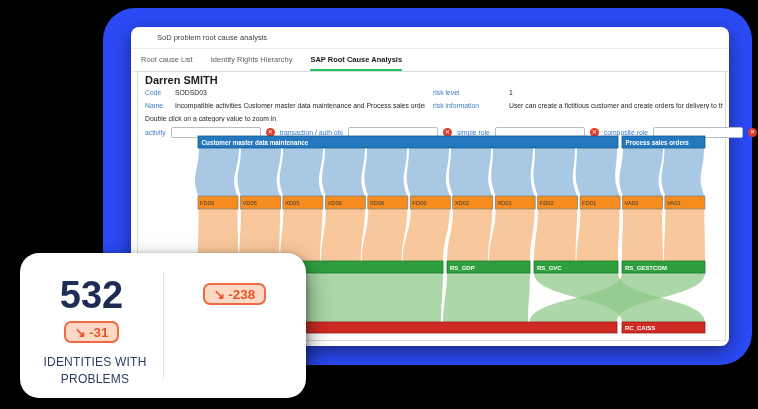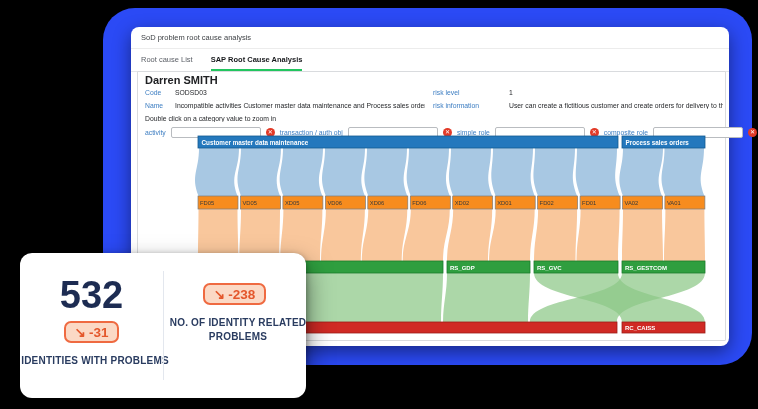--- a/index.html
+++ b/index.html
@@ -3,21 +3,21 @@
 <meta charset="utf-8">
 <style>
   html,body{margin:0;padding:0;background:#000;}
   body{width:758px;height:409px;position:relative;overflow:hidden;
        font-family:"Liberation Sans",sans-serif;-webkit-font-smoothing:antialiased;}
   .blob{position:absolute;left:103px;top:8px;width:649px;height:357px;
         background:#2b4af5;border-radius:32px;}
   .window{position:absolute;left:131px;top:27px;width:598px;height:319px;
           background:#fff;border-radius:8px;box-shadow:0 6px 18px rgba(0,0,0,.45);}
   .titlebar{position:absolute;left:0;top:0;right:0;height:21px;border-bottom:1px solid #ececec;}
-  .titlebar .t{position:absolute;left:10px;top:0;line-height:21px;font-size:7.5px;color:#3f4246;}
+  .titlebar .t{position:absolute;left:26px;top:0;line-height:21px;font-size:7.5px;color:#3f4246;}
   .tabsbar{position:absolute;left:0;top:21px;right:0;height:23px;border-bottom:1px solid #e4e6e8;
            display:flex;align-items:stretch;padding-left:10px;gap:18px;}
   .tab{font-size:7.5px;color:#5b5f66;display:flex;align-items:center;cursor:pointer;
        border-bottom:2px solid transparent;box-sizing:border-box;padding-top:2px;}
   .tab.active{color:#17191c;font-weight:bold;border-bottom:2px solid #22c55e;}
   .panel{position:absolute;left:6px;top:44px;width:587px;height:268px;
          border:1px solid #d9dbde;border-radius:1px;}
   .person{position:absolute;left:14px;top:47px;font-size:11px;font-weight:bold;color:#202124;}
   .row{position:absolute;left:0;right:4px;height:9px;font-size:6.8px;}
   .lbl{position:absolute;color:#3d7ec2;}
@@ -38,43 +38,44 @@
   svg .hdrtxt{fill:#fff;font-size:6.3px;font-weight:bold;}
   svg .fblue{fill:#a8c8e3;}
   svg .forange{fill:#f9c79c;}
   svg .fgreen{fill:#8cc787;fill-opacity:.72;}
   svg .norange{fill:#f78c1e;stroke:#7c7c7c;stroke-width:.7;}
   svg .ngreen{fill:#2f9e3f;stroke:#1a7c2c;stroke-width:.8;}
   svg .nred{fill:#d02a24;stroke:#9c1d18;stroke-width:.8;}
   svg .otxt{fill:#3a3a3a;font-size:5.8px;}
   svg .wtxt{fill:#fff;font-size:6px;font-weight:600;}
   .card{position:absolute;left:20px;top:253px;width:286px;height:145px;background:#fff;
-        border-radius:12px;box-shadow:0 12px 26px rgba(0,0,0,.55),0 2px 6px rgba(0,0,0,.35);
+        border-radius:19px;box-shadow:0 12px 26px rgba(0,0,0,.55),0 2px 6px rgba(0,0,0,.35);
         display:flex;z-index:10;}
   .card .divider{position:absolute;left:50%;top:18px;bottom:18px;width:1px;background:#e3e7ee;}
   .metric{width:50%;text-align:center;padding-top:23px;box-sizing:border-box;}
   .num{font-size:38px;font-weight:700;color:#1d2c52;line-height:1;}
   .badge{display:inline-flex;align-items:center;gap:3px;margin-top:7px;padding:1px 9px;
          border:2px solid #ef6a41;border-radius:7px;background:#fbd9c5;color:#e4572b;
          font-size:13.5px;font-weight:700;}
-  .mlabel{margin:11px auto 1px;width:150px;font-size:10px;font-weight:700;color:#2a3c60;
+  .mlabel{margin:11px auto 1px;width:150px;font-size:12px;font-weight:400;color:#2a3c60;
           line-height:1.4;letter-spacing:.2px;}
 </style>
 </head>
 <body>
 
 <div class="blob"></div>
 
 <div class="window">
   <div class="titlebar">
     <span class="t">SoD problem root cause analysis</span>
   </div>
 
   <div class="tabsbar">
     <div class="tab">Root cause List</div>
+    <div class="tab">Identity Rights Hierarchy</div>
     <div class="tab active">SAP Root Cause Analysis</div>
   </div>
 
   <div class="panel"></div>
 
   <div class="person">Darren SMITH</div>
 
   <div class="row code">
     <span class="lbl l1">Code</span>
     <span class="val v1">SODSD03</span>
@@ -214,15 +215,14 @@
     </div>
     <div class="mlabel">IDENTITIES WITH PROBLEMS</div>
   </div>
   <div class="metric">
     <div>
       <span class="badge">
           <span>↘</span>
           <span>-238</span>
         </span>
     </div>
-    <div class="mlabel">NO. OF IDENTITY RELATED PROBLEMS</div>
   </div>
 </div>
 
 </body></html>

